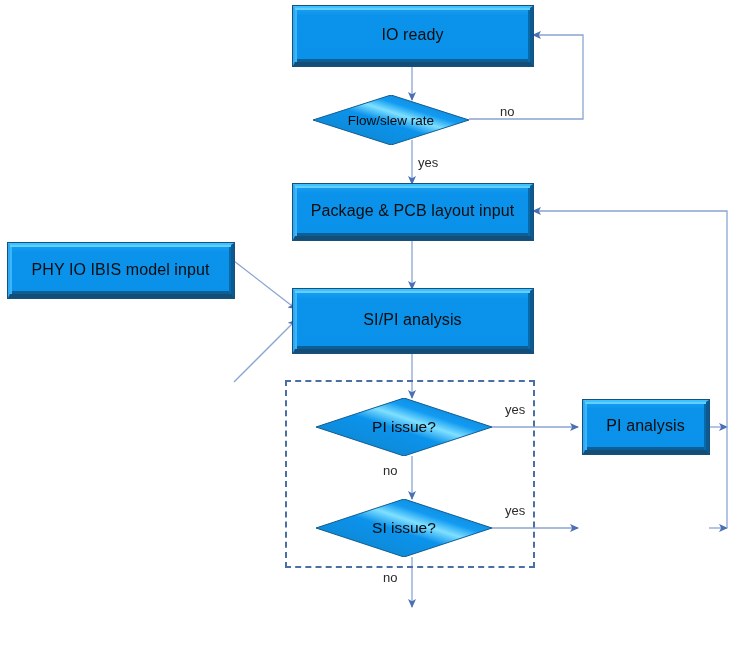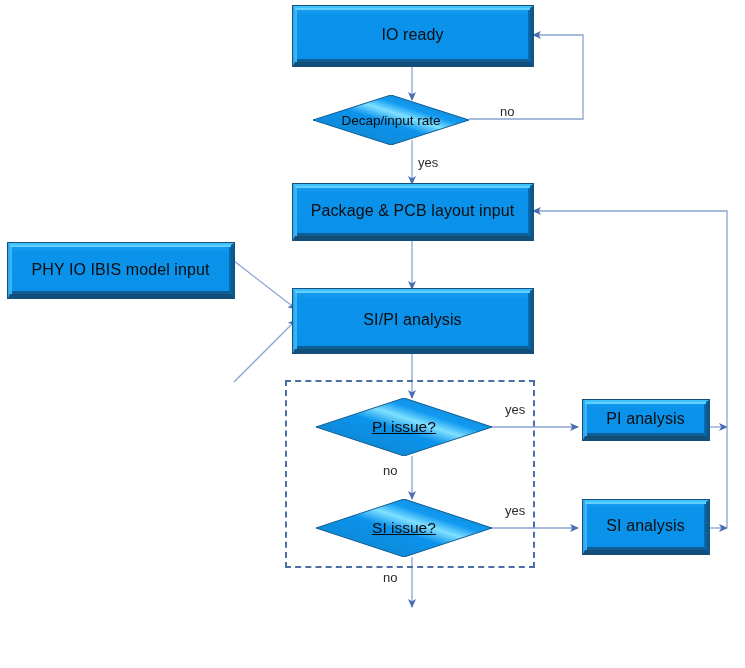--- a/index.html
+++ b/index.html
@@ -62,21 +62,21 @@
     left: 0; top: 0;
     width: 100%; height: 100%;
   }
   .node-diamond .label {
     position: relative;
     z-index: 2;
     font-size: 13.5px;
     color: #0b0b0b;
     white-space: nowrap;
   }
-  .node-diamond.big .label { font-size: 15.5px; text-decoration: underline; }
+  .node-diamond.big .label { font-size: 15.5px; }
 
   
   .dashed-region {
     position: absolute;
     box-sizing: border-box;
     border: 2px dashed #4a6fa5;
     background: transparent;
   }
 
   
@@ -152,21 +152,21 @@
           <stop offset="0%" stop-color="#0e6fba"></stop>
           <stop offset="22%" stop-color="#0e8ad8"></stop>
           <stop offset="46%" stop-color="#0b93ec"></stop>
           <stop offset="58%" stop-color="#7fe0ff"></stop>
           <stop offset="68%" stop-color="#129bf2"></stop>
           <stop offset="100%" stop-color="#0a6fb4"></stop>
         </linearGradient>
       </defs>
       <polygon points="78,0 156,25 78,50 0,25" fill="url(#dg1)" stroke="#115c92" stroke-width="1"></polygon>
     </svg>
-    <span class="label">Decap/input rate</span>
+    <span class="label">Flow/slew rate</span>
   </div>
 
   <div class="node-box" style="left:293px; top:184px; width:240px; height:56px;">
     <span class="label">Package &amp; PCB layout input</span>
   </div>
 
   <div class="node-box" style="left:8px; top:243px; width:226px; height:55px;">
     <span class="label">PHY IO IBIS model input</span>
   </div>
 
@@ -202,27 +202,24 @@
           <stop offset="58%" stop-color="#7fe0ff"></stop>
           <stop offset="68%" stop-color="#129bf2"></stop>
           <stop offset="100%" stop-color="#0a6fb4"></stop>
         </linearGradient>
       </defs>
       <polygon points="88,0 176,29 88,58 0,29" fill="url(#dg3)" stroke="#115c92" stroke-width="1"></polygon>
     </svg>
     <span class="label">SI issue?</span>
   </div>
 
-  <div class="node-box" style="left:583px; top:400px; width:126px; height:40px;">
+  <div class="node-box" style="left:583px; top:400px; width:126px; height:54px;">
     <span class="label">PI analysis</span>
   </div>
 
-  <div class="node-box" style="left:583px; top:500px; width:126px; height:54px;">
-    <span class="label">SI analysis</span>
-  </div>
 
 
   <div class="edge-label" style="left:500px; top:104px;">no</div>
 
   <div class="edge-label" style="left:418px; top:155px;">yes</div>
 
   <div class="edge-label" style="left:505px; top:402px;">yes</div>
 
   <div class="edge-label" style="left:383px; top:463px;">no</div>
 

